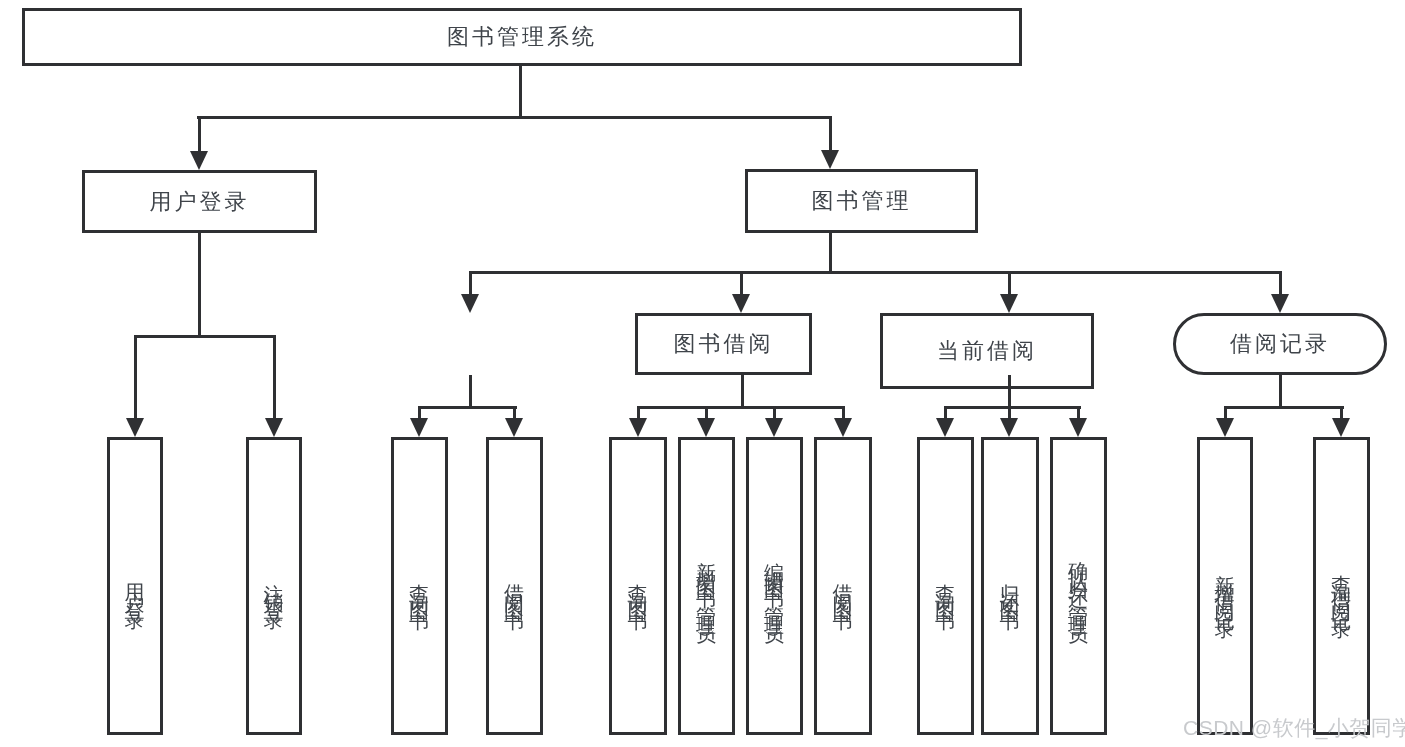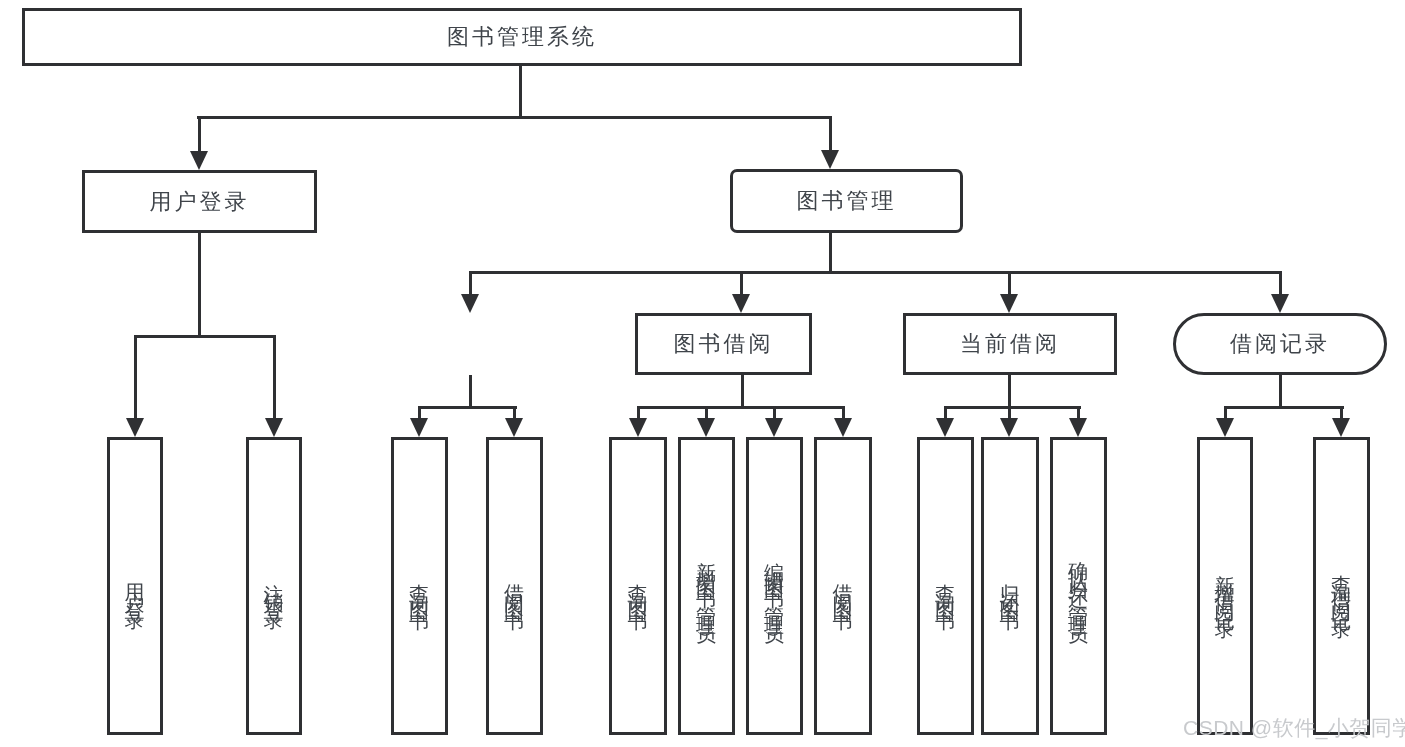--- a/index.html
+++ b/index.html
@@ -58,42 +58,42 @@
   <div class="box hbox" style="left:22px;top:8px;width:1000px;height:58px;">图书管理系统</div>
 
   <div class="vl" style="left:519px;top:66px;width:3px;height:53px;"></div>
   <div class="hl" style="left:197px;top:116px;width:635px;height:3px;"></div>
   <div class="vl" style="left:198px;top:119px;width:3px;height:33px;"></div>
   <div class="ah" style="left:190px;top:151px;"></div>
   <div class="vl" style="left:829px;top:119px;width:3px;height:32px;"></div>
   <div class="ah" style="left:821px;top:150px;"></div>
 
   <div class="box hbox" style="left:82px;top:170px;width:235px;height:63px;">用户登录</div>
-  <div class="box hbox" style="left:730px;top:169px;width:233px;height:64px;border-radius:7px;">图书管理</div>
+  <div class="box hbox" style="left:745px;top:169px;width:233px;height:64px;">图书管理</div>
 
   <div class="vl" style="left:198px;top:233px;width:3px;height:105px;"></div>
   <div class="hl" style="left:134px;top:335px;width:142px;height:3px;"></div>
   <div class="vl" style="left:134px;top:338px;width:3px;height:81px;"></div>
   <div class="ah" style="left:126px;top:418px;"></div>
   <div class="vl" style="left:273px;top:338px;width:3px;height:81px;"></div>
   <div class="ah" style="left:265px;top:418px;"></div>
 
   <div class="vl" style="left:829px;top:233px;width:3px;height:41px;"></div>
   <div class="hl" style="left:469px;top:271px;width:813px;height:3px;"></div>
   <div class="vl" style="left:469px;top:274px;width:3px;height:22px;"></div>
   <div class="ah" style="left:461px;top:294px;"></div>
   <div class="vl" style="left:740px;top:274px;width:3px;height:22px;"></div>
   <div class="ah" style="left:732px;top:294px;"></div>
   <div class="vl" style="left:1008px;top:274px;width:3px;height:22px;"></div>
   <div class="ah" style="left:1000px;top:294px;"></div>
   <div class="vl" style="left:1279px;top:274px;width:3px;height:22px;"></div>
   <div class="ah" style="left:1271px;top:294px;"></div>
 
   <div class="box hbox" style="left:635px;top:313px;width:177px;height:62px;">图书借阅</div>
-  <div class="box hbox" style="left:903px;top:313px;width:214px;height:62px;text-align:right;">当前借阅</div>
+  <div class="box hbox" style="left:880px;top:313px;width:214px;height:76px;text-align:right;">当前借阅</div>
   <div class="box hbox" style="left:1173px;top:313px;width:214px;height:62px;border-radius:31px;">借阅记录</div>
 
   <div class="vl" style="left:469px;top:375px;width:3px;height:34px;"></div>
   <div class="hl" style="left:418px;top:406px;width:99px;height:3px;"></div>
   <div class="vl" style="left:418px;top:409px;width:3px;height:10px;"></div>
   <div class="ah" style="left:410px;top:418px;"></div>
   <div class="vl" style="left:513px;top:409px;width:3px;height:10px;"></div>
   <div class="ah" style="left:505px;top:418px;"></div>
 
   <div class="vl" style="left:741px;top:375px;width:3px;height:34px;"></div>

